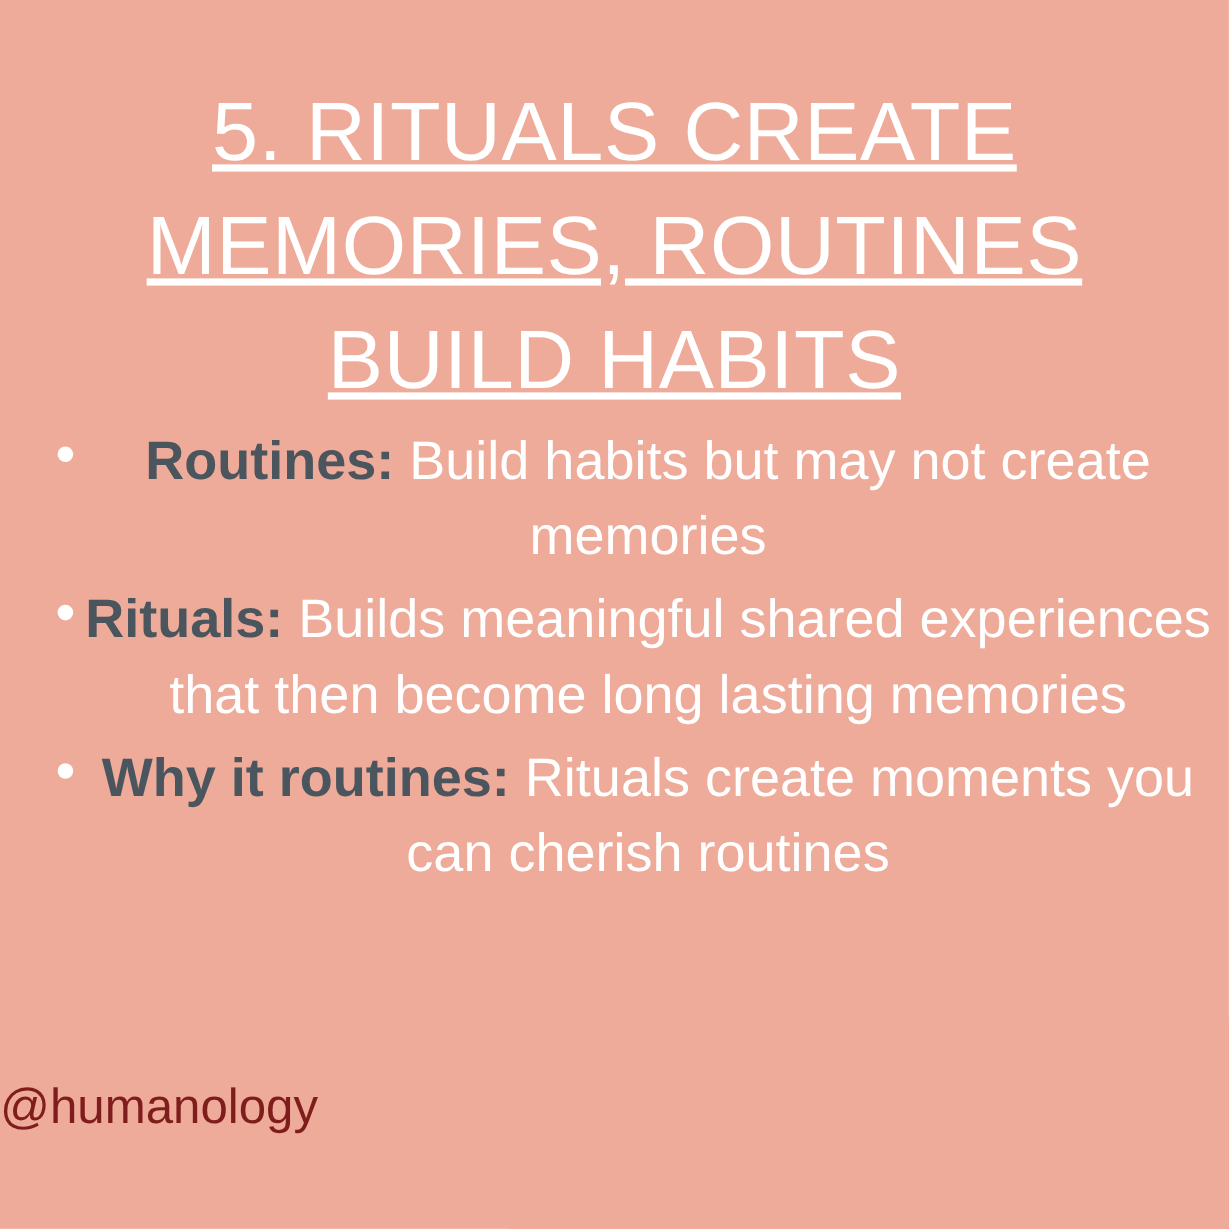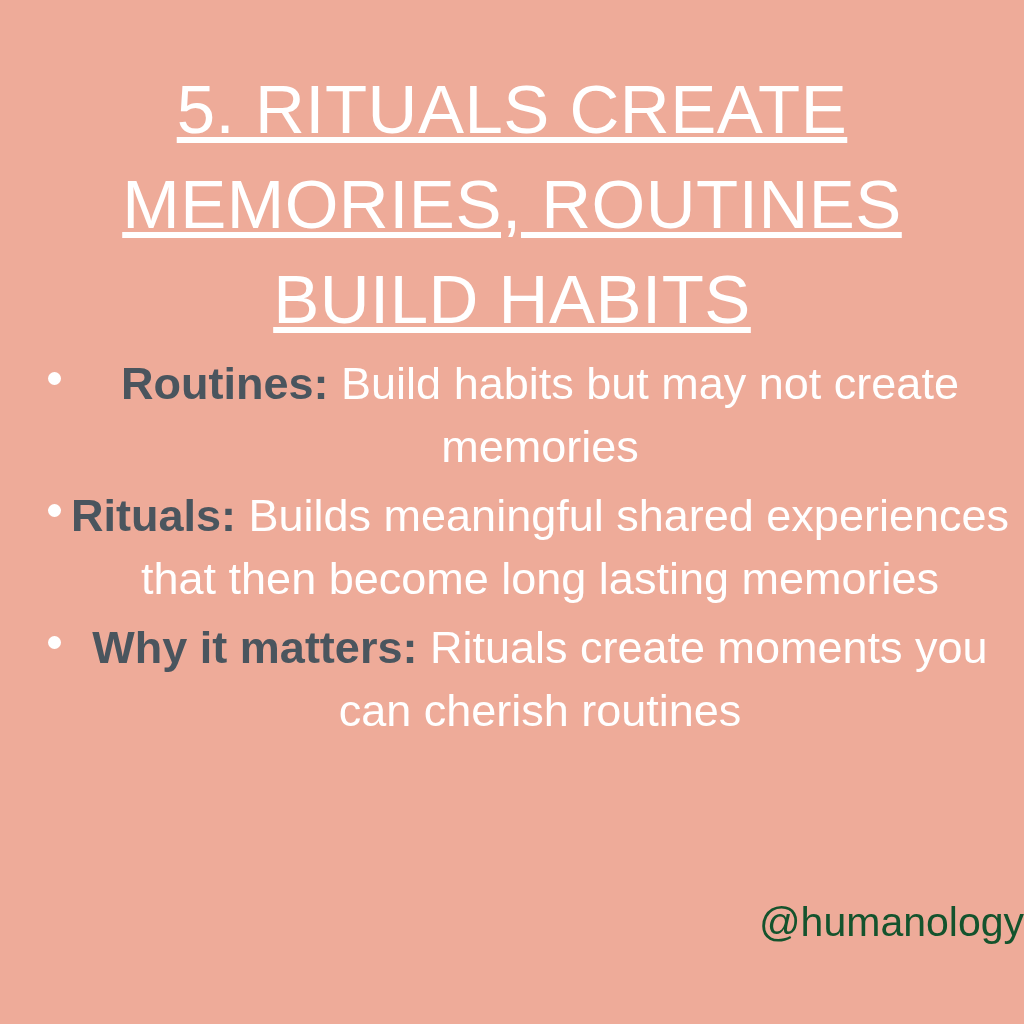--- a/index.html
+++ b/index.html
@@ -77,22 +77,22 @@
     font-weight: 700;
     color: #4a555e;
   }
 
   
   .handle {
     position: absolute;
     top: 896px;
     left: 0;
     width: 1024px;
-    text-align: right;
-    color: #14532d;
+    text-align: left;
+    color: #7f1d1d;
     font-family: "Liberation Sans", sans-serif;
     font-weight: 400;
     font-size: 41px;
     line-height: 52px;
   }
 </style>
 </head>
 <body>
 
 <div class="slide">
@@ -106,20 +106,20 @@
       <div class="bullet-text"><span class="bullet-label">Routines:</span><span> Build habits but may not create memories</span></div>
     </div>
 
     <div class="bullet-item">
       <span class="bullet-dot"></span>
       <div class="bullet-text"><span class="bullet-label">Rituals:</span><span> Builds meaningful shared experiences that then become long lasting memories</span></div>
     </div>
 
     <div class="bullet-item">
       <span class="bullet-dot"></span>
-      <div class="bullet-text"><span class="bullet-label">Why it matters:</span><span> Rituals create moments you can cherish routines</span></div>
+      <div class="bullet-text"><span class="bullet-label">Why it routines:</span><span> Rituals create moments you can cherish routines</span></div>
     </div>
 
   </div>
 
   <div class="handle">@humanology</div>
 
 </div>
 
 </body></html>

